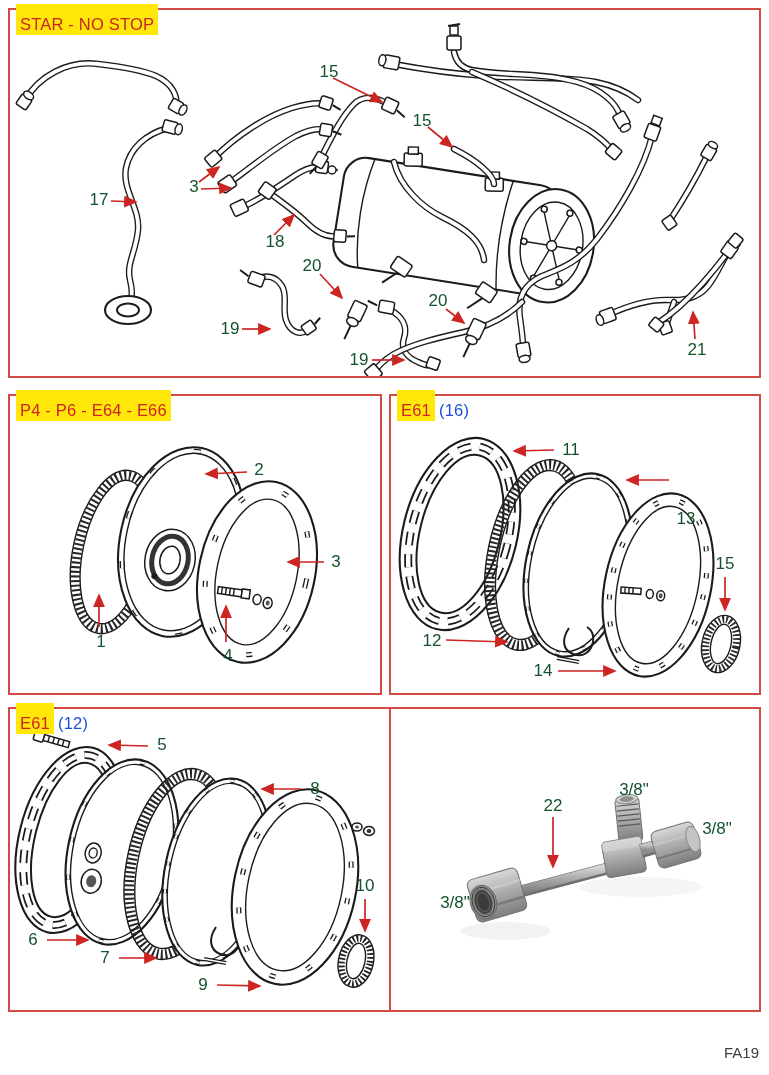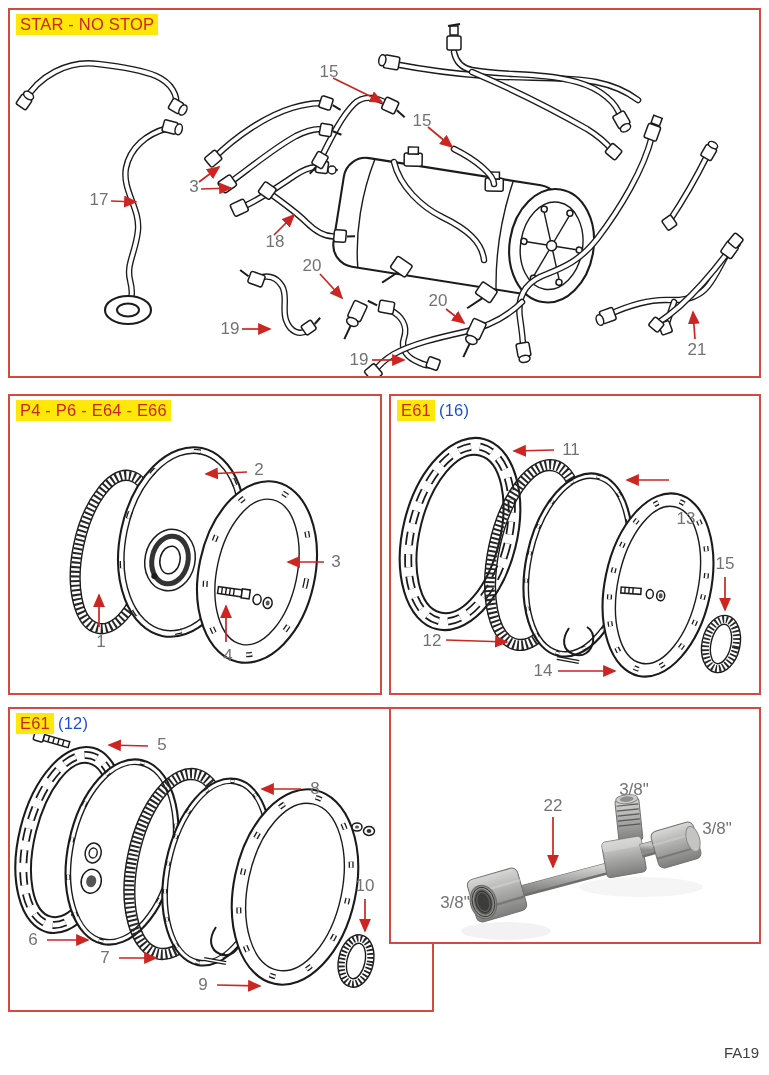--- a/index.html
+++ b/index.html
@@ -2,23 +2,23 @@
 <html><head>
 <meta charset="utf-8">
 <style>
   html,body{margin:0;padding:0;background:#ffffff;}
   .page{position:relative;width:769px;height:1075px;background:#fff;
         font-family:"Liberation Sans", sans-serif;overflow:hidden;}
   .panel{position:absolute;border:2px solid #d24a42;background:#fff;box-sizing:border-box;}
   .panel svg{position:absolute;left:0;top:0;}
   .ptitle{position:absolute;left:6px;top:5px;font-size:16.5px;letter-spacing:.2px;
           color:#cc2522;white-space:nowrap;z-index:3;}
-  .chip{background:#ffe70a;padding:1px 4px 2px 4px;}
+  .chip{background:#ffe70a;padding:11px 4px 2px 4px;}
   .qty{color:#1d4ed8;padding-left:4px;}
-  .callout{position:absolute;font-size:17px;color:#737373;transform:translate(-50%,-50%);
+  .callout{position:absolute;font-size:17px;color:#14532d;transform:translate(-50%,-50%);
            z-index:3;white-space:nowrap;}
   .footer-code{position:absolute;right:10px;top:1044px;font-size:15px;color:#404040;}
   
   .o{stroke:#1b1b1b;stroke-width:6.5;fill:none;stroke-linecap:round;stroke-linejoin:round;}
   .i{stroke:#ffffff;stroke-width:3.8;fill:none;stroke-linecap:round;stroke-linejoin:round;}
   .ln{stroke:#1b1b1b;stroke-width:1.4;fill:none;}
   .ln2{stroke:#1b1b1b;stroke-width:2;fill:none;}
   .fw{fill:#ffffff;stroke:#1b1b1b;stroke-width:1.5;}
   .fww{fill:#ffffff;stroke:#1b1b1b;stroke-width:2.1;}
   .arr{stroke:#cc2522;stroke-width:1.7;fill:none;}
@@ -501,21 +501,21 @@
     </svg>
 
     <span class="callout" style="left:152px;top:36px;">5</span>
     <span class="callout" style="left:23px;top:231px;">6</span>
     <span class="callout" style="left:95px;top:249px;">7</span>
     <span class="callout" style="left:305px;top:80px;">8</span>
     <span class="callout" style="left:193px;top:276px;">9</span>
     <span class="callout" style="left:355px;top:177px;">10</span>
   </section>
 
-  <section class="panel" style="left:389px;top:707px;width:372px;height:237px;">
+  <section class="panel" style="left:389px;top:707px;width:372px;height:305px;">
     <svg width="368" height="301" viewBox="0 0 368 301">
       <defs>
         <marker id="ar5" markerWidth="9" markerHeight="9" refX="7" refY="3.5" orient="auto">
           <path d="M0,0 L8,3.5 L0,7 Z" fill="#cc2522"></path>
         </marker>
         <linearGradient id="gm" x1="0" y1="0" x2="0" y2="1">
           <stop offset="0" stop-color="#d8d8d6"></stop>
           <stop offset="0.45" stop-color="#aeaeac"></stop>
           <stop offset="1" stop-color="#7e7e7c"></stop>
         </linearGradient>

